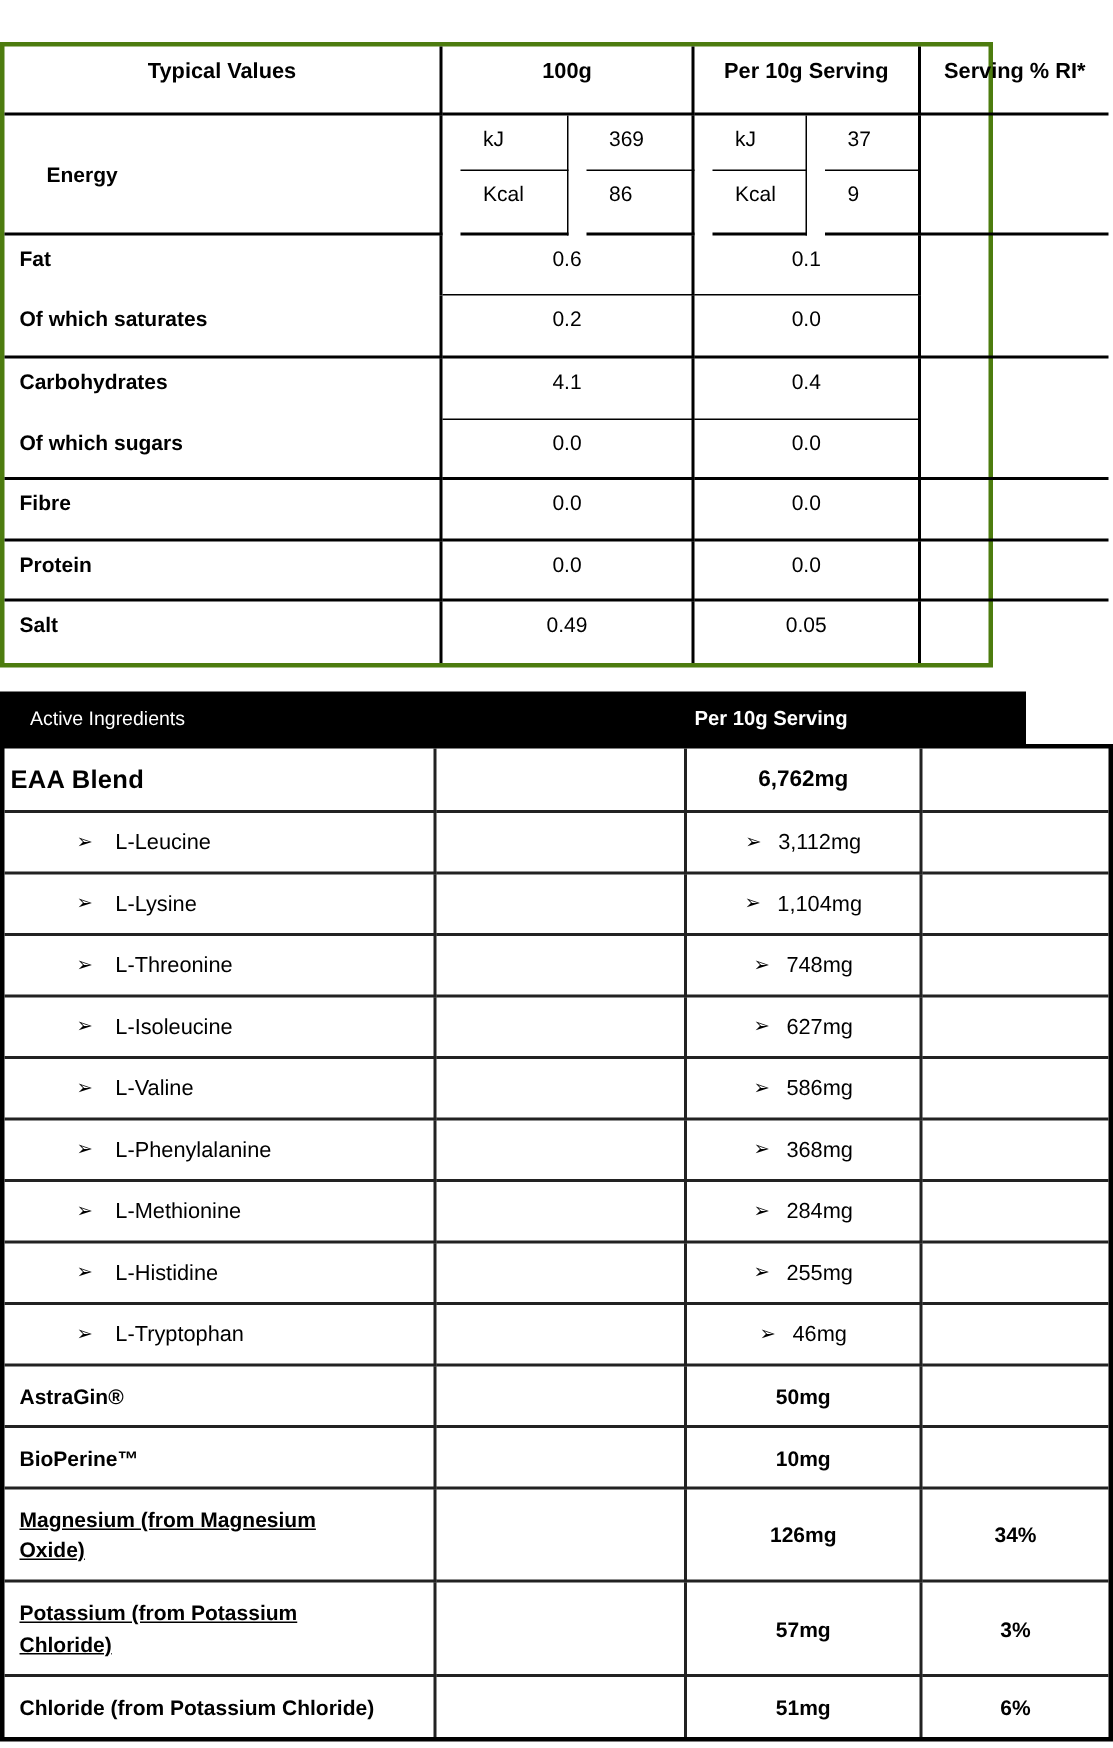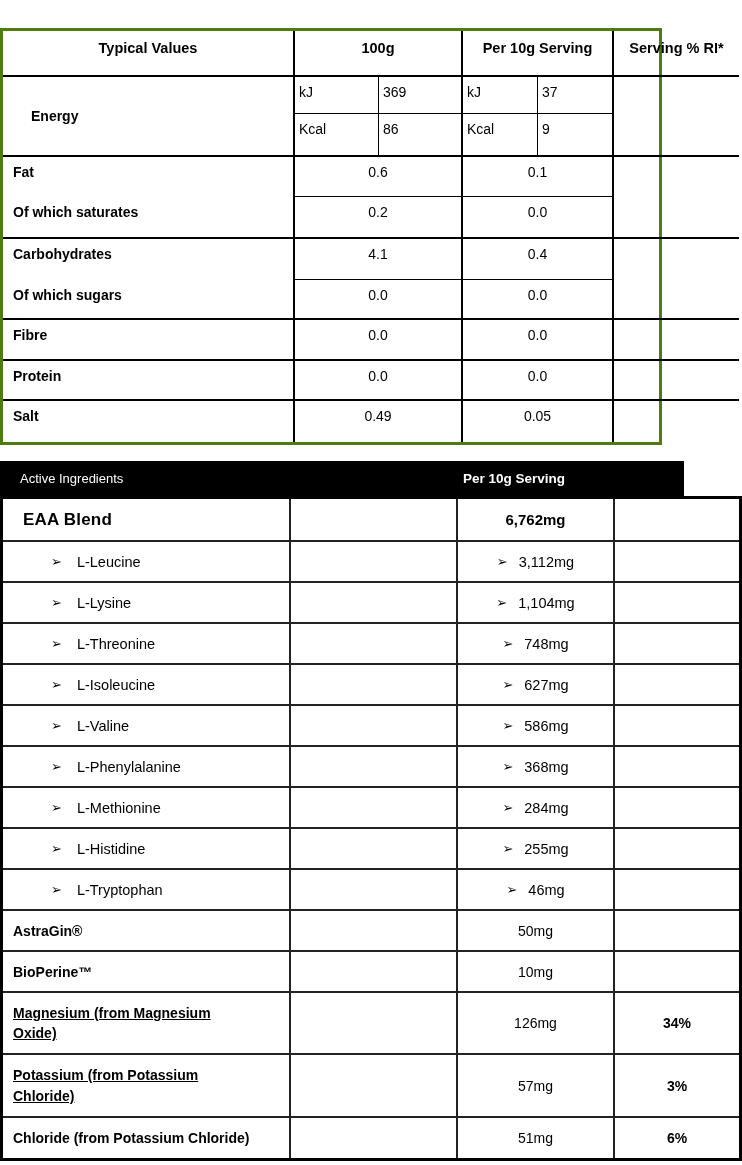--- a/index.html
+++ b/index.html
@@ -19,21 +19,21 @@
     position:absolute;top:28px;left:0;width:662px;height:417px;
     border:3px solid #4d7c0f;box-sizing:border-box;
     display:grid;
     grid-template-columns:292px 84px 84px 75px 76px 125px;
     grid-template-rows:46px 37px 43px 40px 42px 41px 40px 41px 40px 41px;
   }
   .cell{box-sizing:border-box;display:flex;align-items:flex-start;padding-top:7px;font-size:14px;}
   .hdr{font-weight:bold;justify-content:center;font-size:14.5px;padding-top:9px;}
   .lbl{font-weight:bold;padding-left:10px;}
   .val{justify-content:center;}
-  .unit{padding-left:4px;}
+  .unit{padding-left:15px;margin-left:12px;}
   .vcenter{align-items:center;padding-top:0;padding-left:28px;}
   .br1{border-right:1px solid #000;}
   .br2{border-right:2px solid #000;}
   .bb1{border-bottom:1px solid #000;}
   .bb2{border-bottom:2px solid #000;}
   
   .ai-bar{
     position:absolute;top:461px;left:0;width:684px;height:35px;background:#000;
     display:flex;align-items:center;
   }
@@ -43,29 +43,29 @@
   .bottom-table{
     position:absolute;top:496px;left:0;width:742px;height:665px;
     border:3px solid #000;box-sizing:border-box;
     display:grid;
     grid-template-columns:288px 167px 157px 124px;
     grid-template-rows:43px 41px 41px 41px 41px 41px 41px 41px 41px 41px 41px 41px 62px 63px 40px;
   }
   .bcell{box-sizing:border-box;display:flex;align-items:center;font-size:14.5px;}
   .br{border-right:2px solid #222;}
   .bb{border-bottom:2px solid #222;}
-  .blend-lbl{font-weight:bold;font-size:17px;padding-left:20px;letter-spacing:.2px;}
+  .blend-lbl{font-weight:bold;font-size:17px;padding-left:4px;letter-spacing:.2px;}
   .blend-val{font-weight:bold;font-size:15px;justify-content:center;}
   .amino-lbl{padding-left:48px;}
   .amino-val{justify-content:center;}
   .bullet{font-family:"DejaVu Sans",sans-serif;font-size:13px;margin-right:15px;}
   .amino-val .bullet{margin-right:11px;}
   .other-lbl{font-weight:bold;font-size:14px;padding-left:10px;}
   .other-lbl .narrow{display:inline-block;max-width:220px;line-height:1.45;text-decoration:underline;}
-  .other-val{font-weight:normal;font-size:14px;justify-content:center;}
+  .other-val{font-weight:bold;font-size:14px;justify-content:center;}
   .other-ri{font-weight:bold;font-size:14px;justify-content:center;}
 </style>
 </head>
 <body>
 
 <div class="sheet">
 
 
   <div class="top-table">
 

